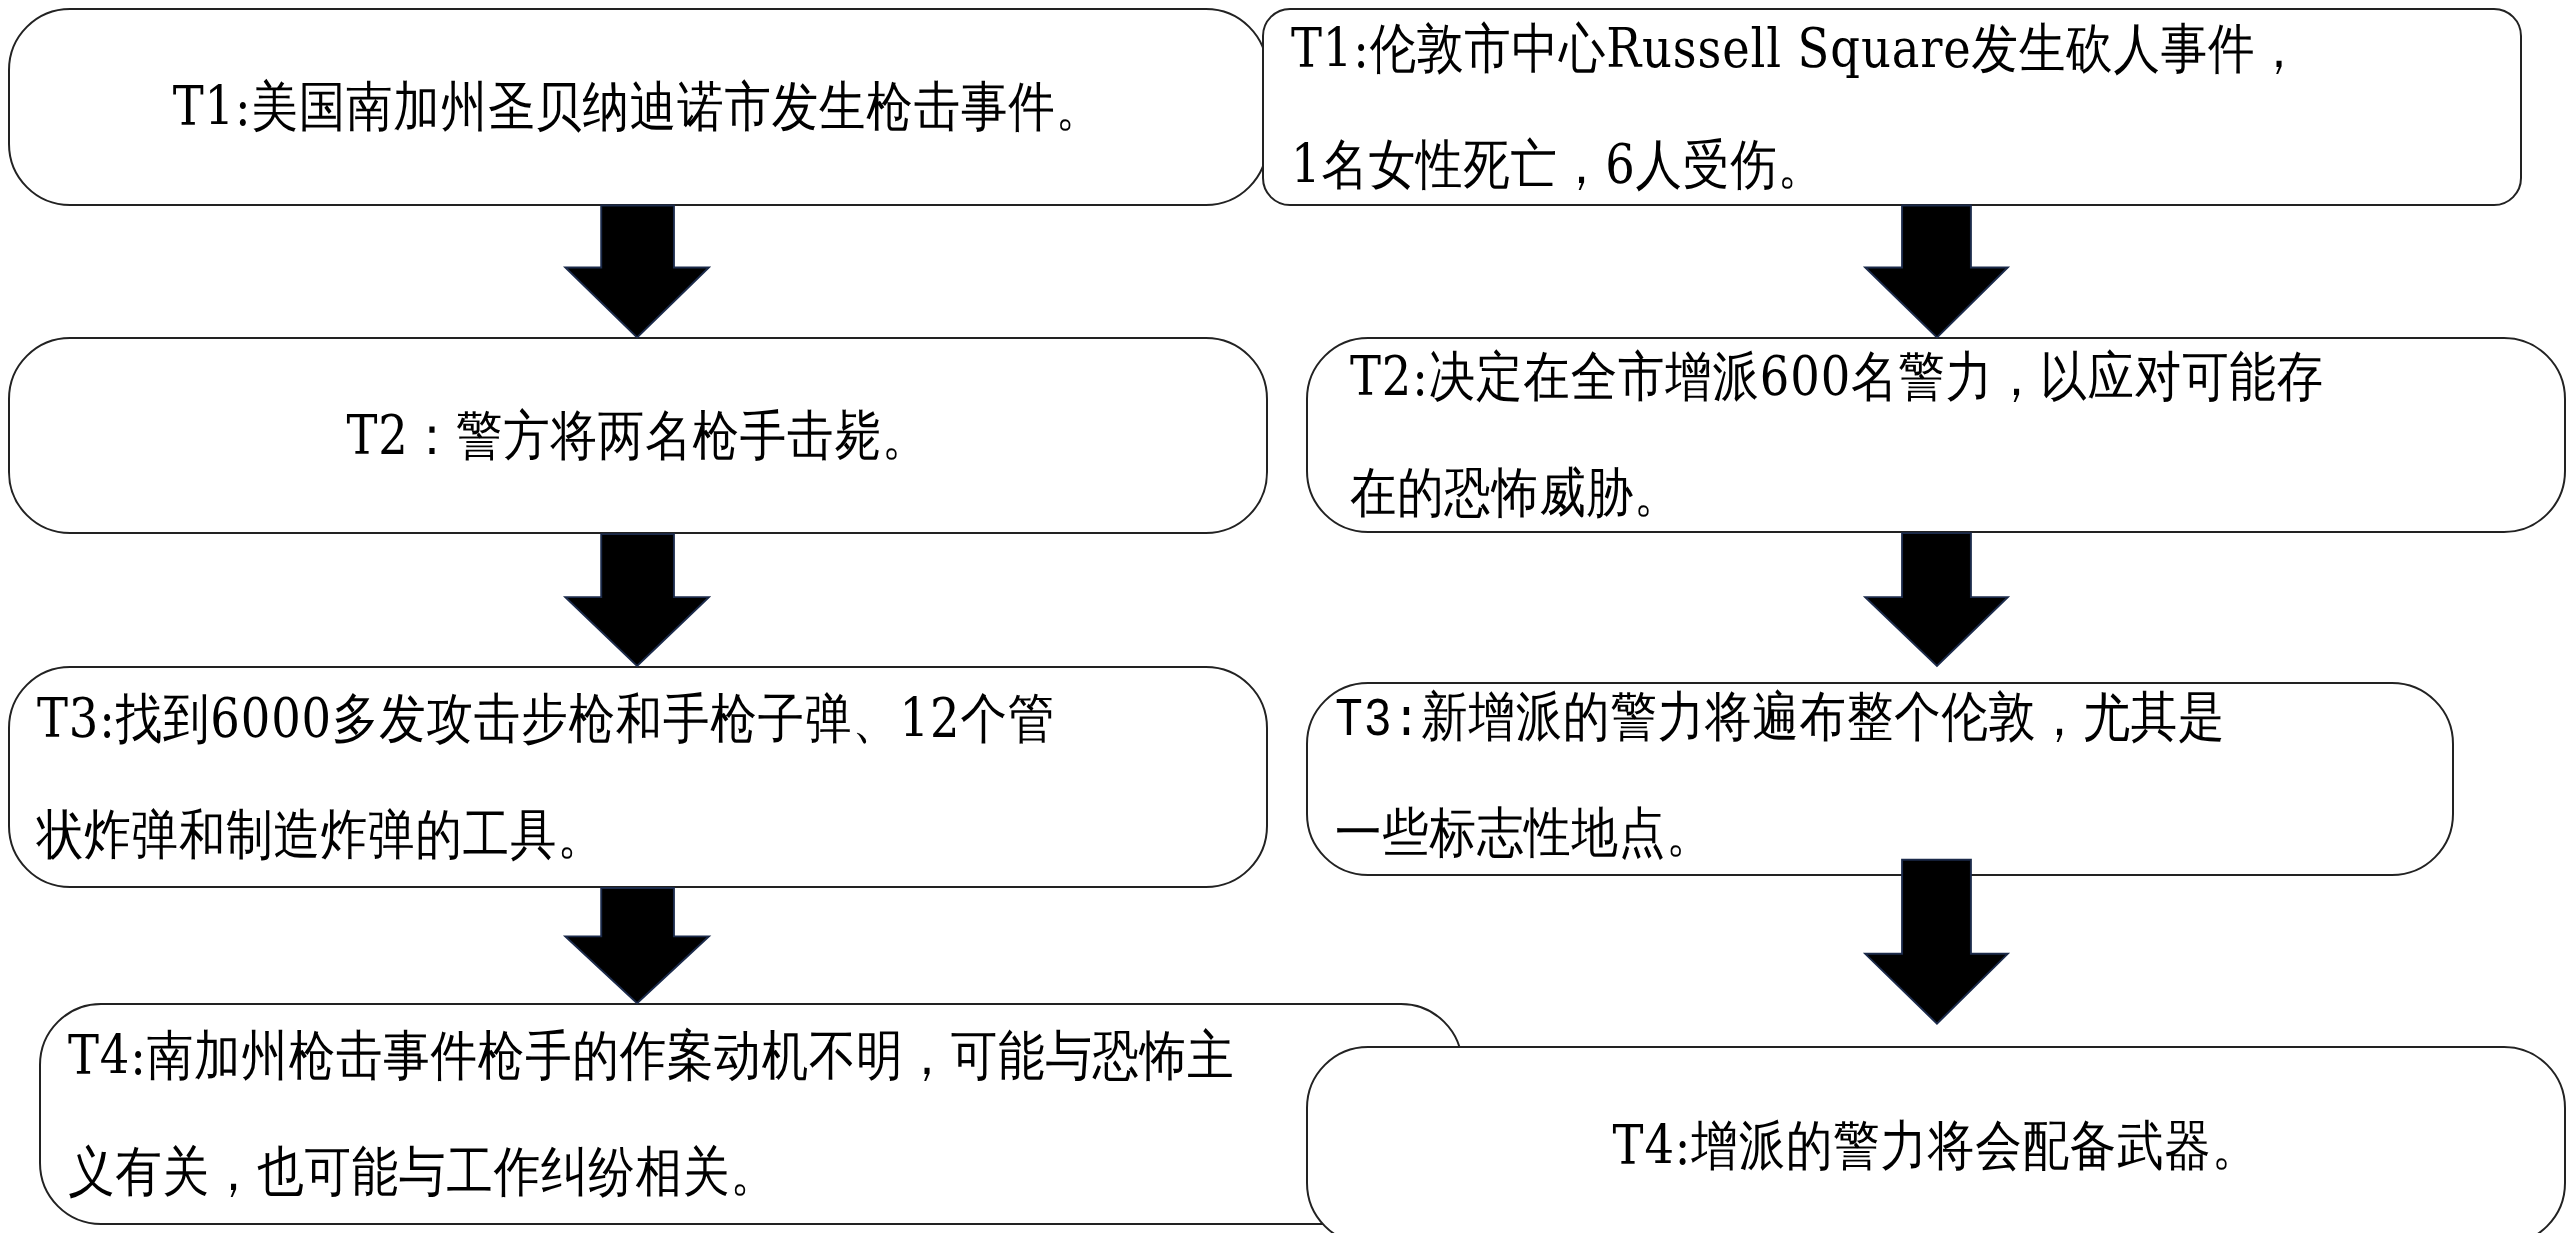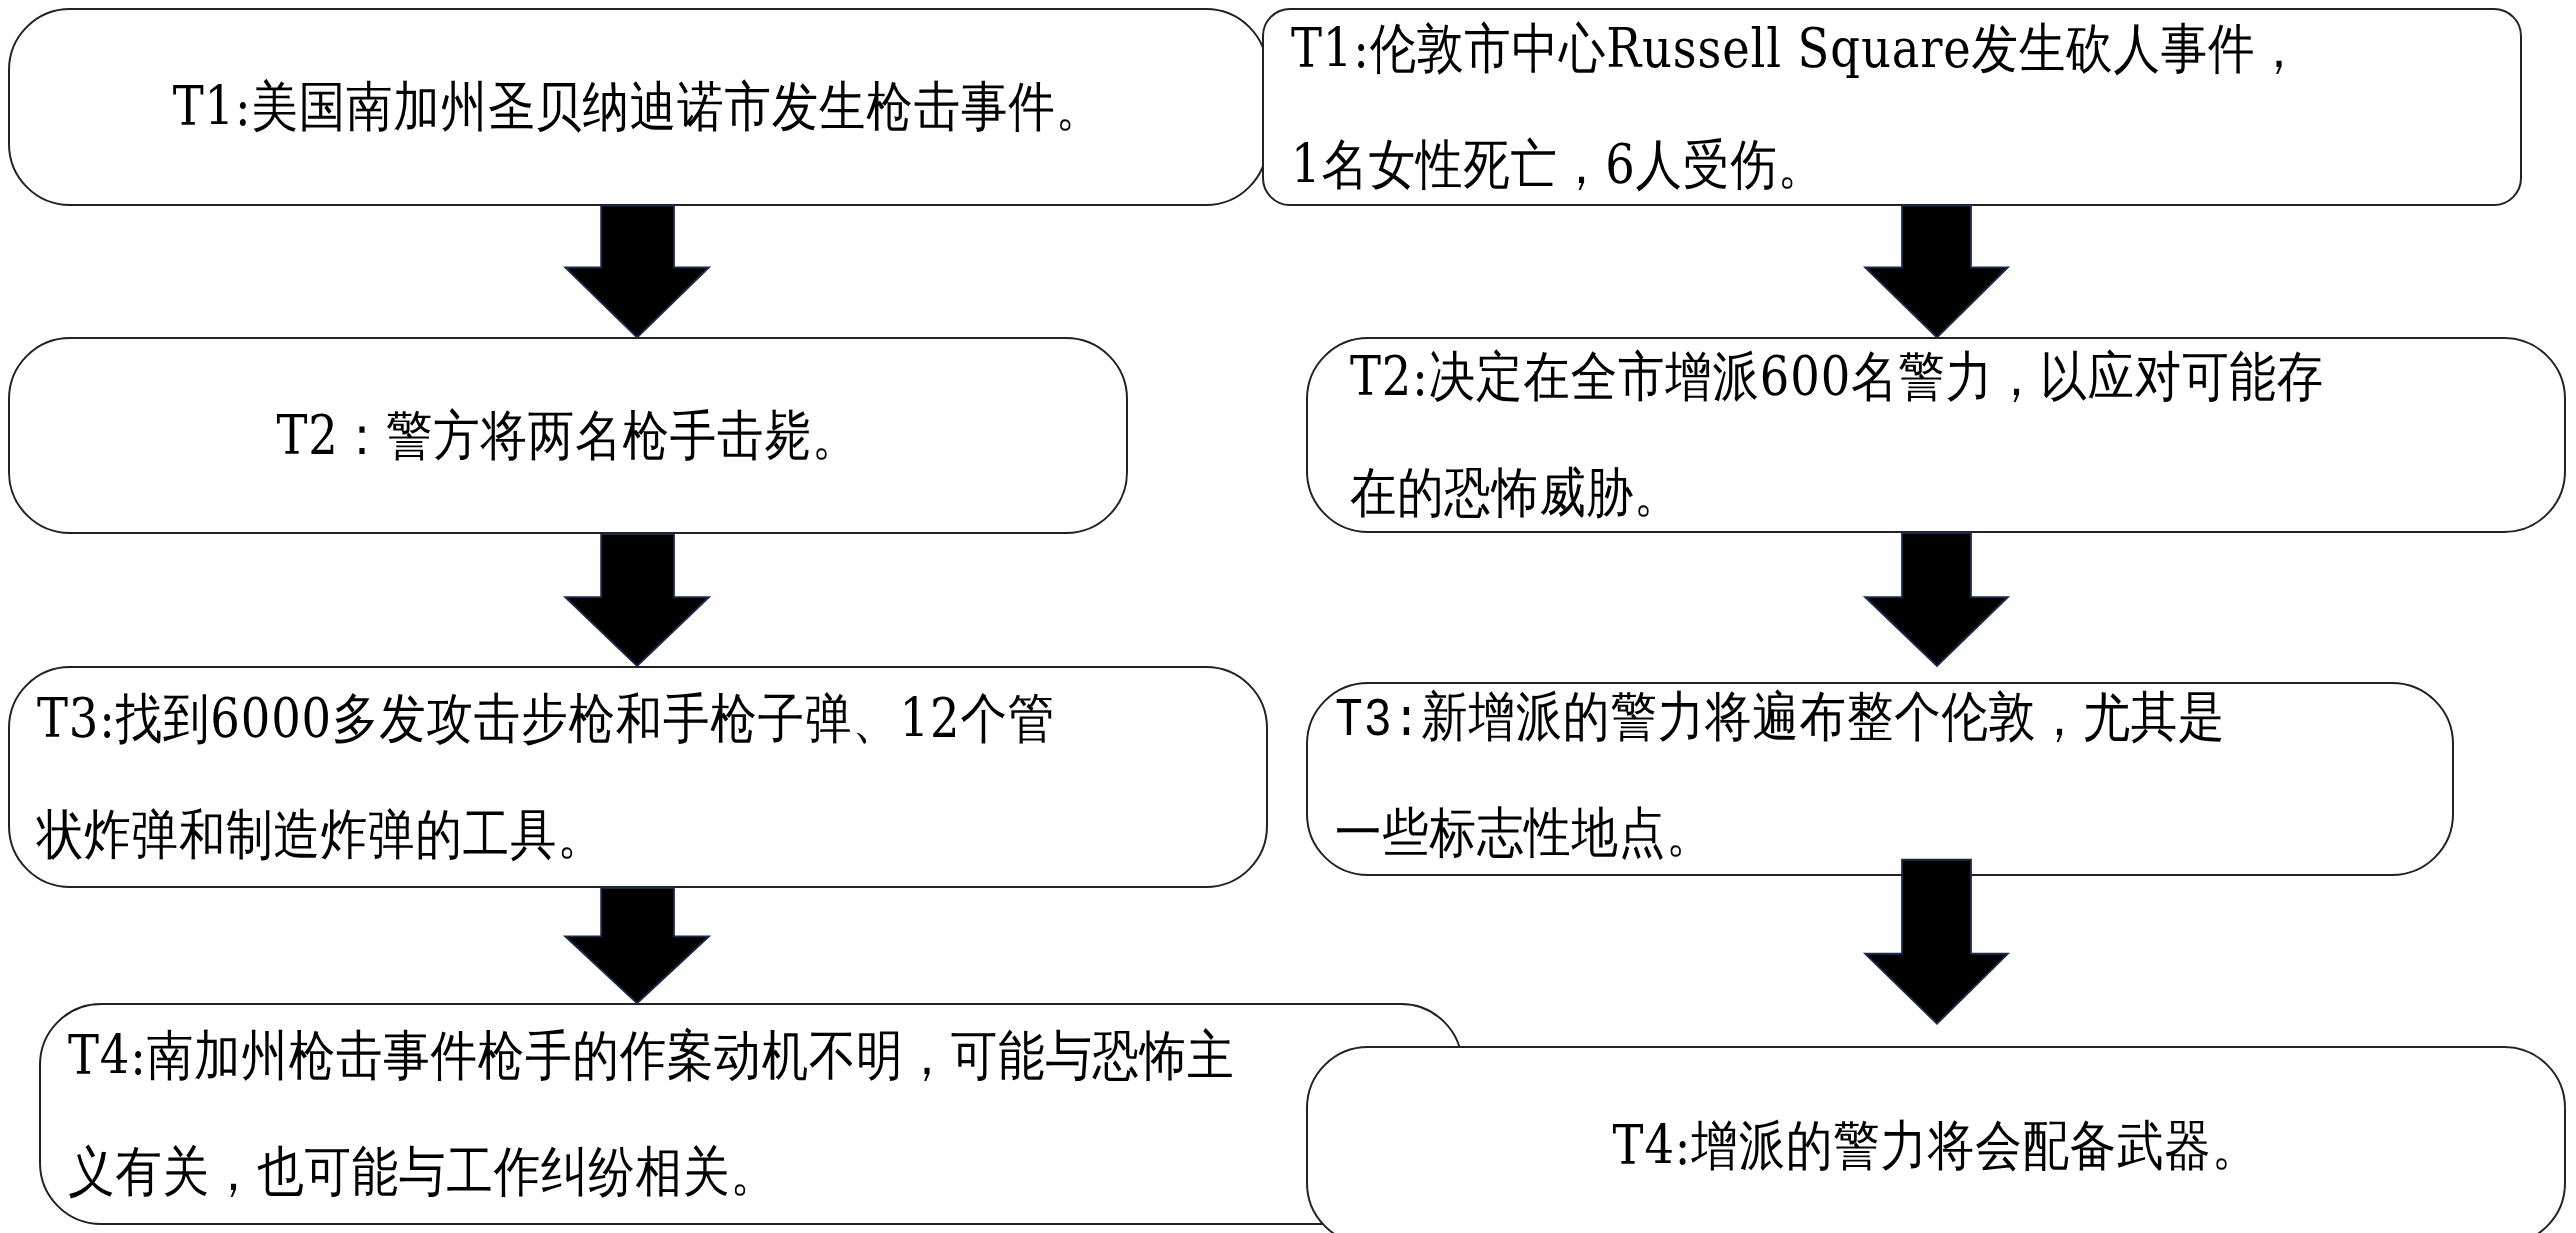--- a/index.html
+++ b/index.html
@@ -20,21 +20,21 @@
   .box.center .txt { transform-origin: center center; text-align: center; width: auto; white-space: nowrap; }
   svg.arrows { position: absolute; left: 0; top: 0; width: 2576px; height: 1233px; pointer-events: none; }
   svg.arrows polygon { fill: #000; stroke: #1b2a4a; stroke-width: 2; }
 </style>
 </head>
 <body>
 
 <div class="box center" style="left:7.8px;top:7.8px;width:1260px;height:198px;">
   <div class="txt">T1:美国南加州圣贝纳迪诺市发生枪击事件。</div>
 </div>
-<div class="box center" style="left:7.8px;top:337px;width:1120px;height:197px;">
+<div class="box center" style="left:7.8px;top:337px;width:1260px;height:197px;">
   <div class="txt">T2：警方将两名枪手击毙。</div>
 </div>
 <div class="box" style="left:7.8px;top:666px;width:1260px;height:222px;">
   <div class="txt">T3:找到6000多发攻击步枪和手枪子弹、12个管状炸弹和制造炸弹的工具。</div>
 </div>
 <div class="box" style="left:7.8px;top:1003px;width:1424px;height:222px;margin-left:31px;">
   <div class="txt">T4:南加州枪击事件枪手的作案动机不明，可能与恐怖主义有关，也可能与工作纠纷相关。</div>
 </div>
 
 <div class="box" style="left:1262px;top:7.8px;width:1260px;height:198px;border-radius:28px;">

